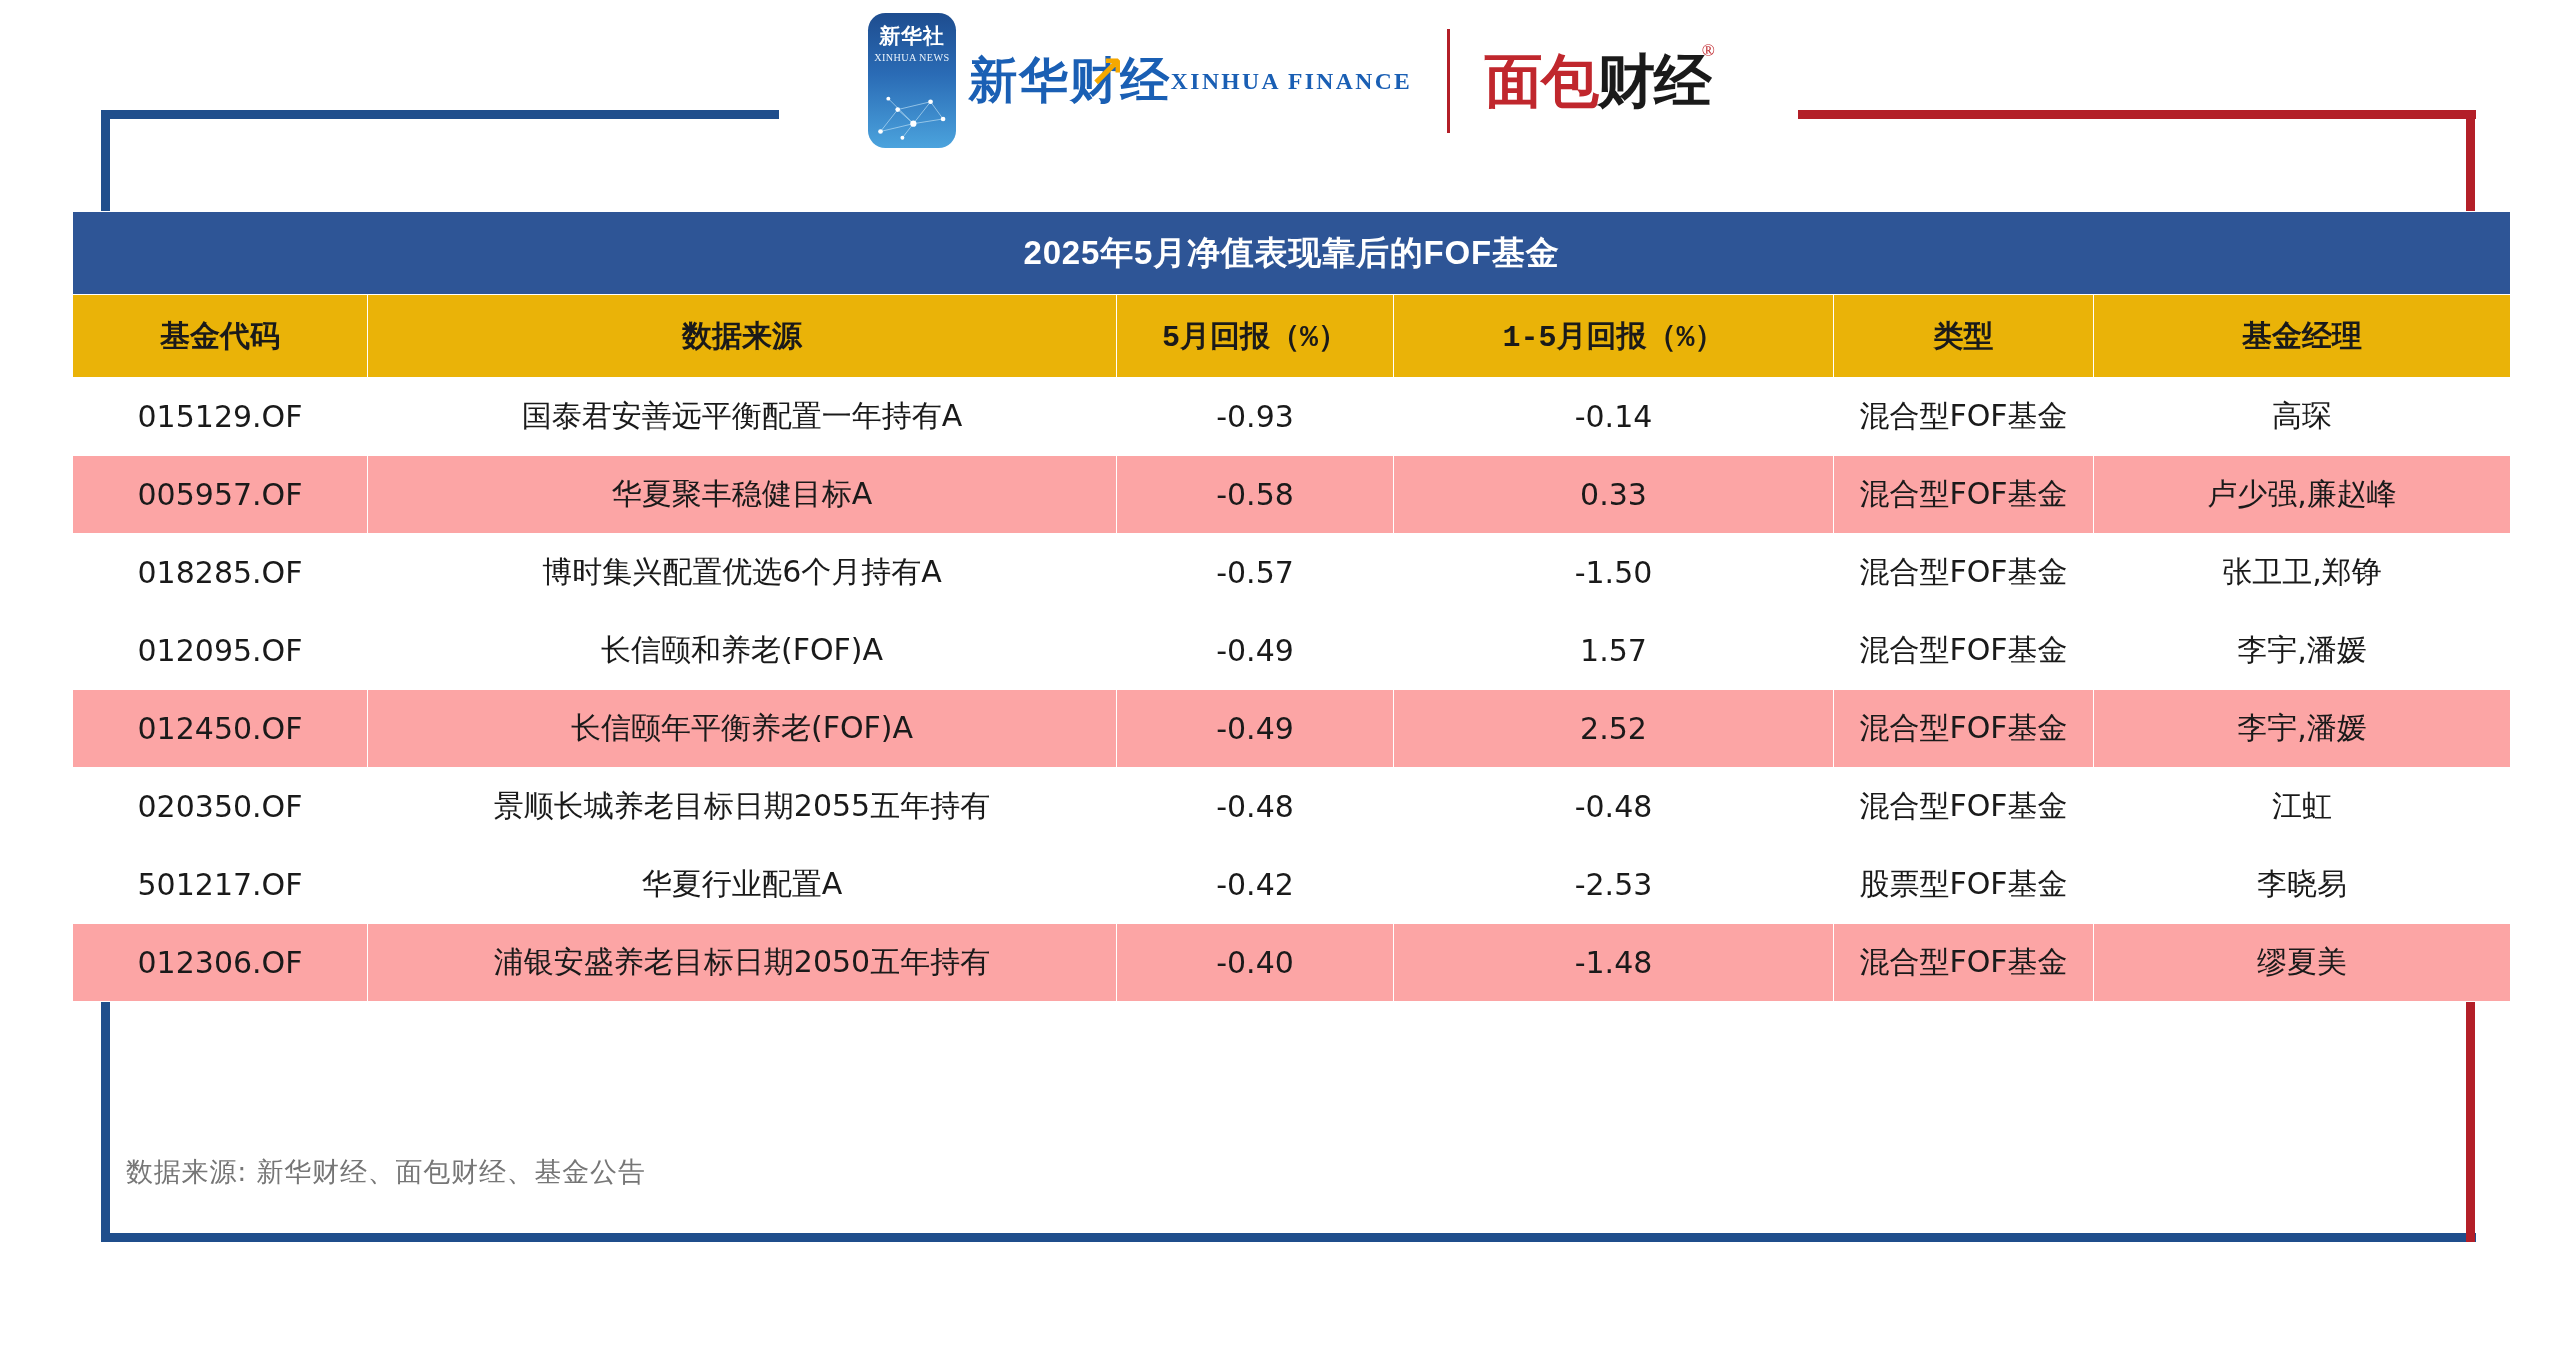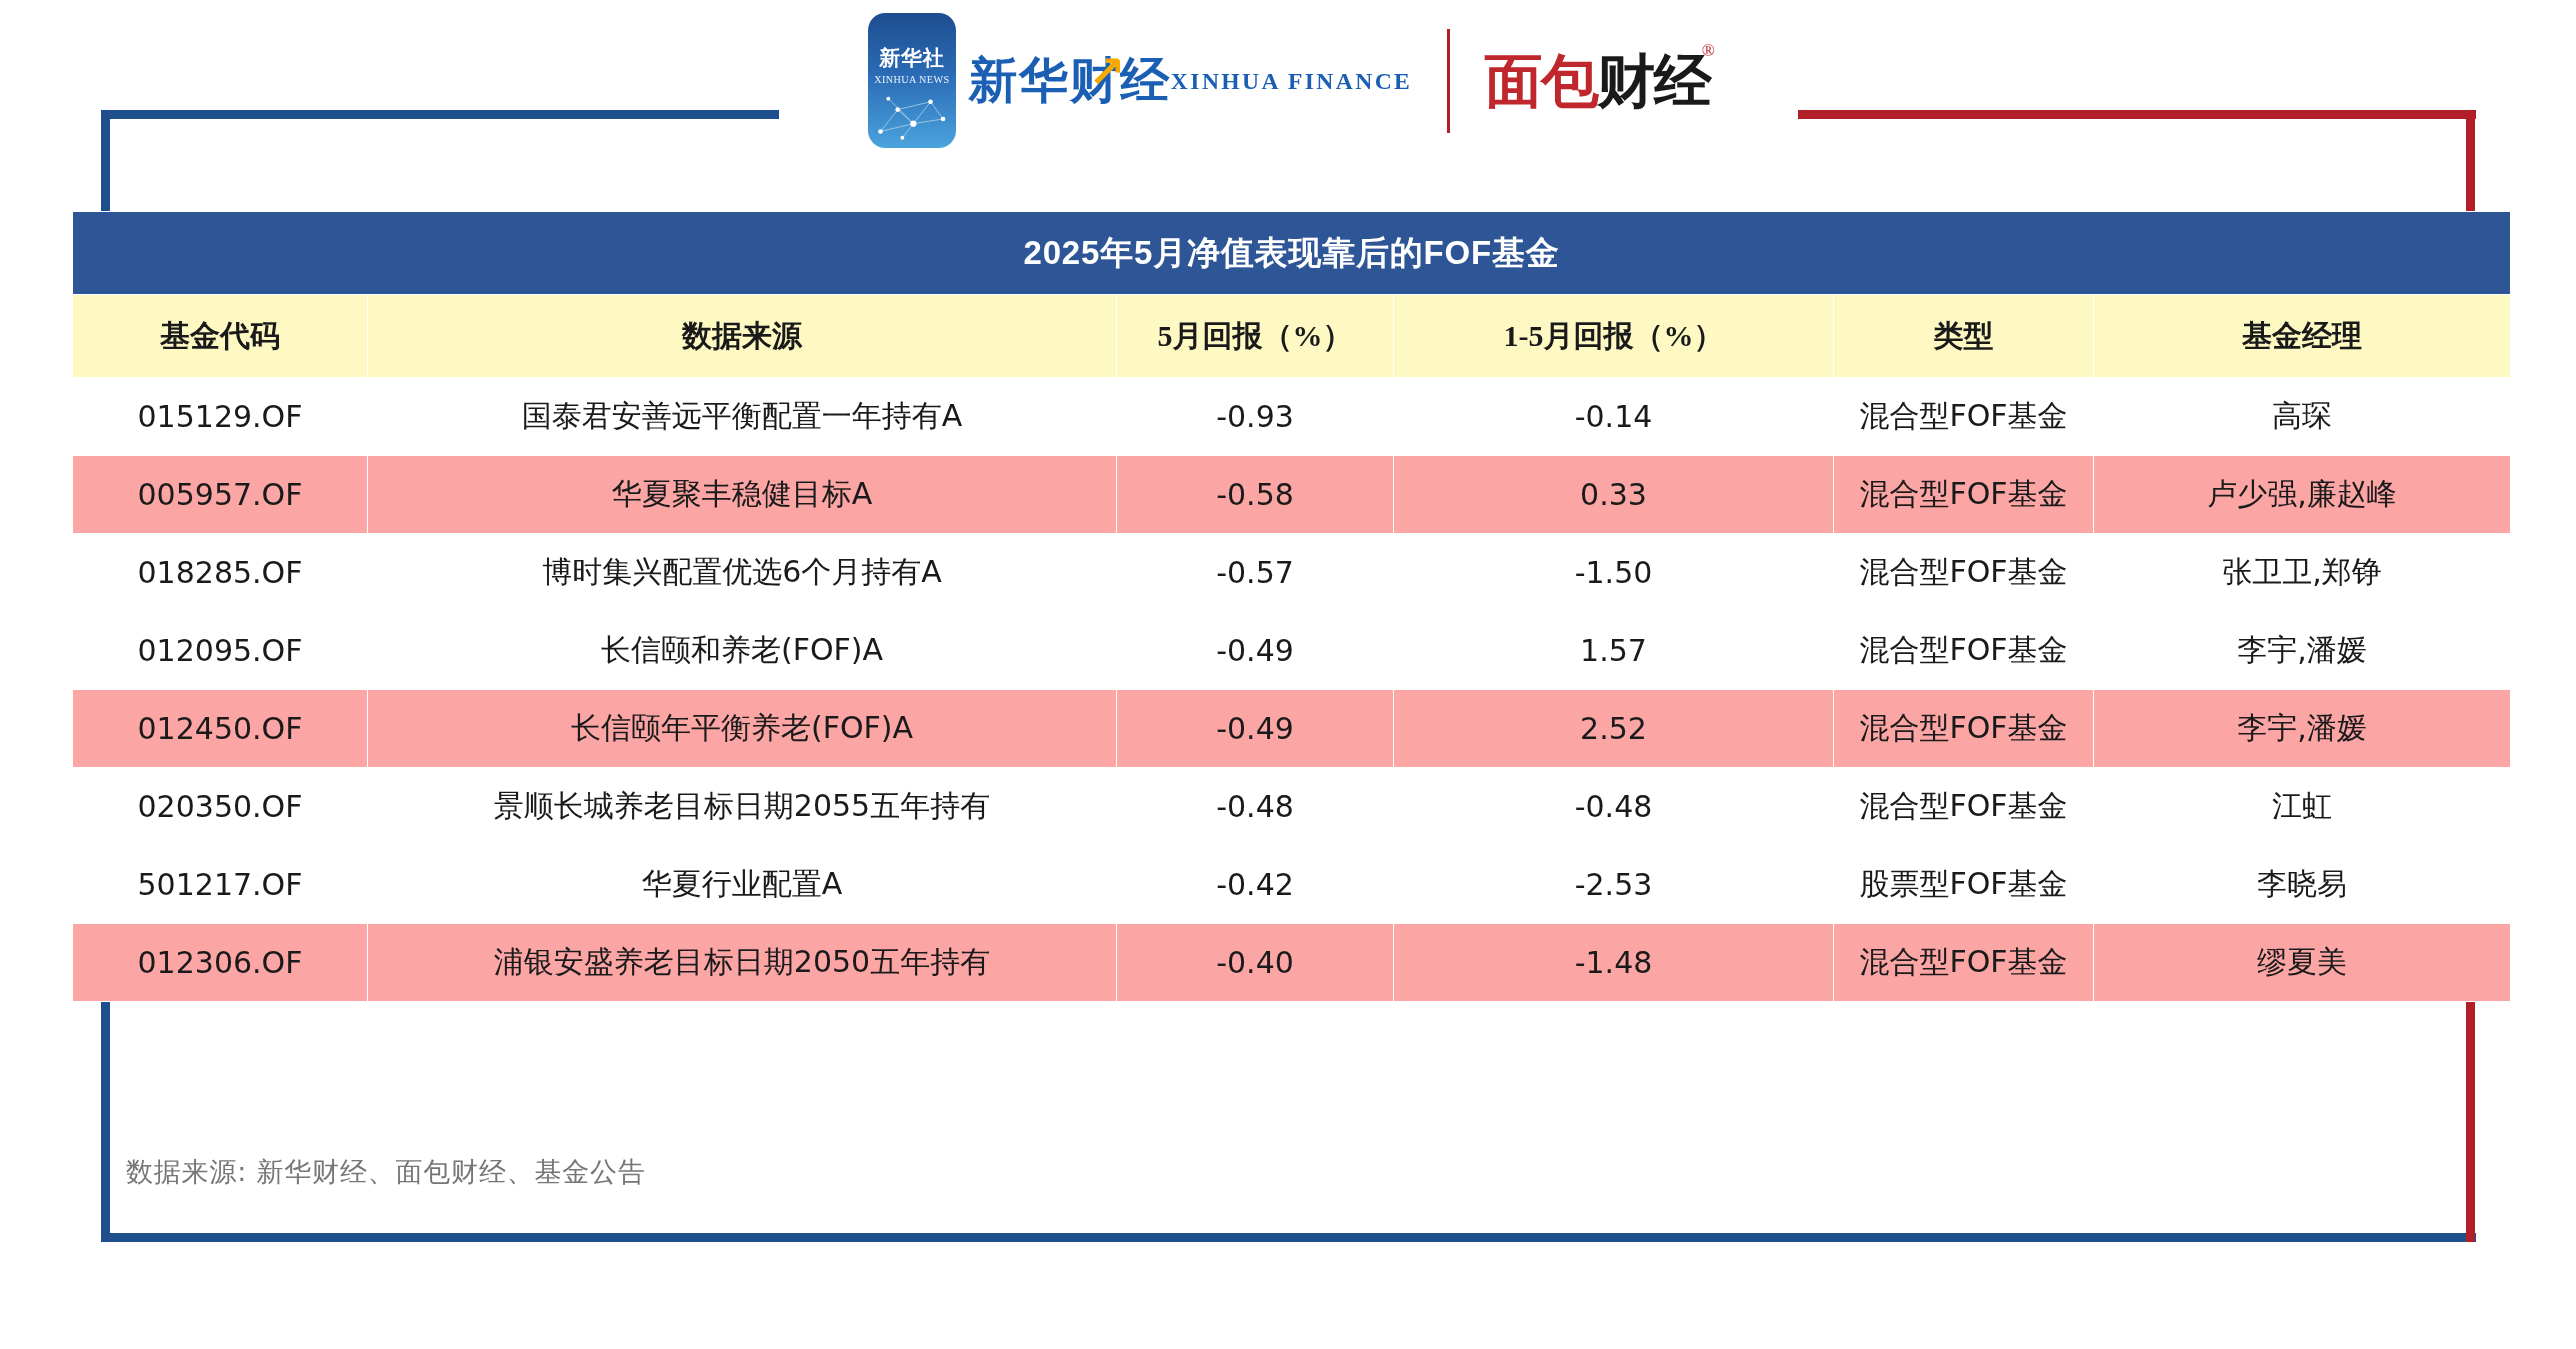--- a/index.html
+++ b/index.html
@@ -40,21 +40,21 @@
   }
   .xinhua-badge {
     width: 88px;
     height: 135px;
     border-radius: 17.3px;
     background: linear-gradient(180deg, #1e4d8f 0%, #2a6bb5 45%, #4ba3dd 100%);
     position: relative;
     display: flex;
     flex-direction: column;
     align-items: center;
-    padding-top: 35px;
+    padding-top: 13px;
     box-sizing: border-box;
     overflow: hidden;
   }
   .xinhua-badge .cn {
     color: #fff;
     font-size: 21px;
     font-weight: bold;
     letter-spacing: 0.8px;
     line-height: 1;
     font-family: "DejaVu Sans", sans-serif;
@@ -163,25 +163,25 @@
   .title-cell {
     background: #2e5596;
     color: #ffffff !important;
     font-size: 33px;
     font-weight: bold;
     height: 80px;
     letter-spacing: 0.8px;
     font-family: Liberation Sans, sans-serif;
   }
   .head-cell {
-    background: #fef9c3;
+    background: #eab308;
     font-size: 30px;
     font-weight: bold;
     height: 80px;
-    font-family: Liberation Serif, serif;
+    font-family: Liberation Mono, monospace;
   }
   .data-cell {
     font-size: 30px;
     height: 75px;
     background: #ffffff;
     font-family: "DejaVu Sans", sans-serif;
   }
   tr.alt .data-cell { background: #fca5a5; }
   tr.alt { }
   .col-code  { width: 295px; }

